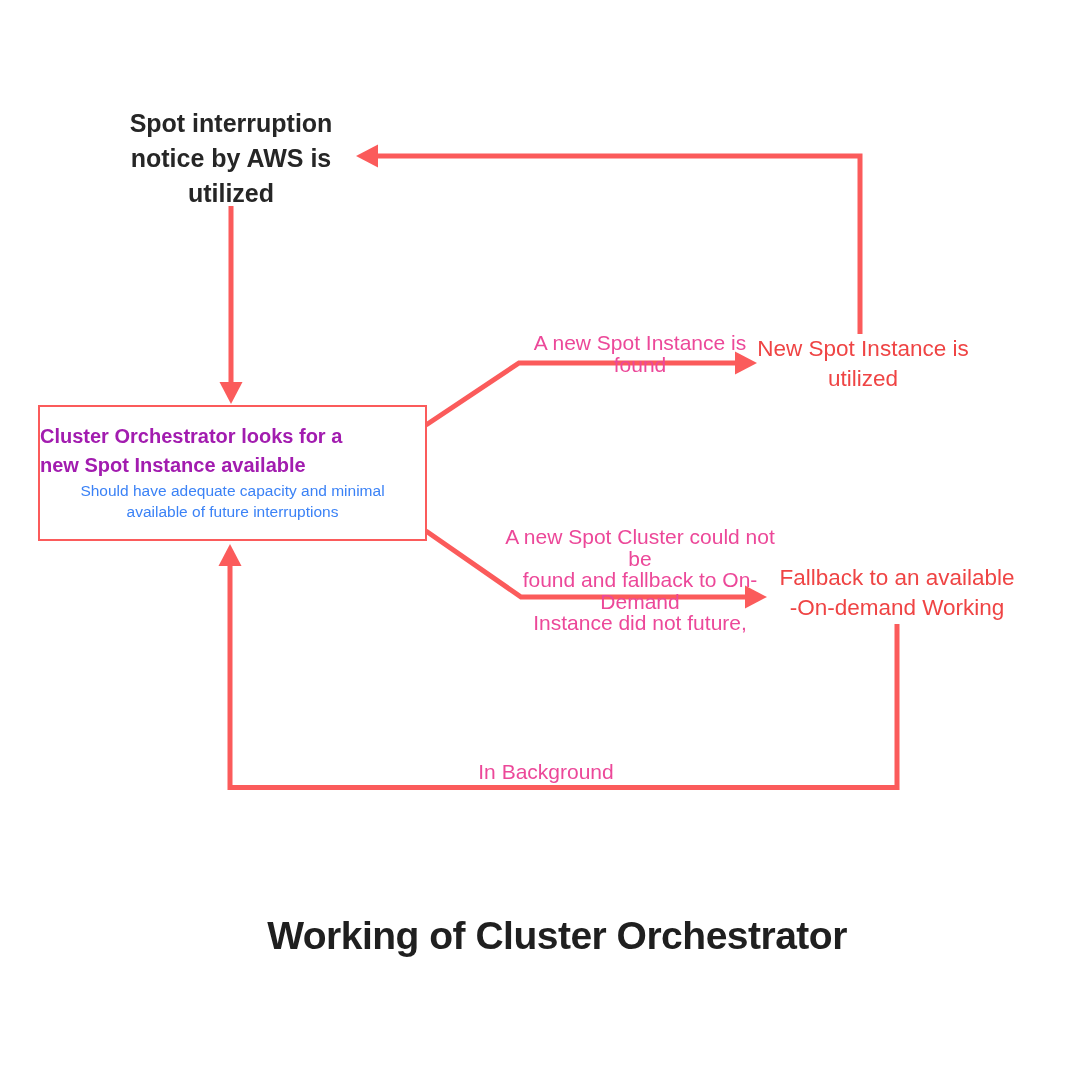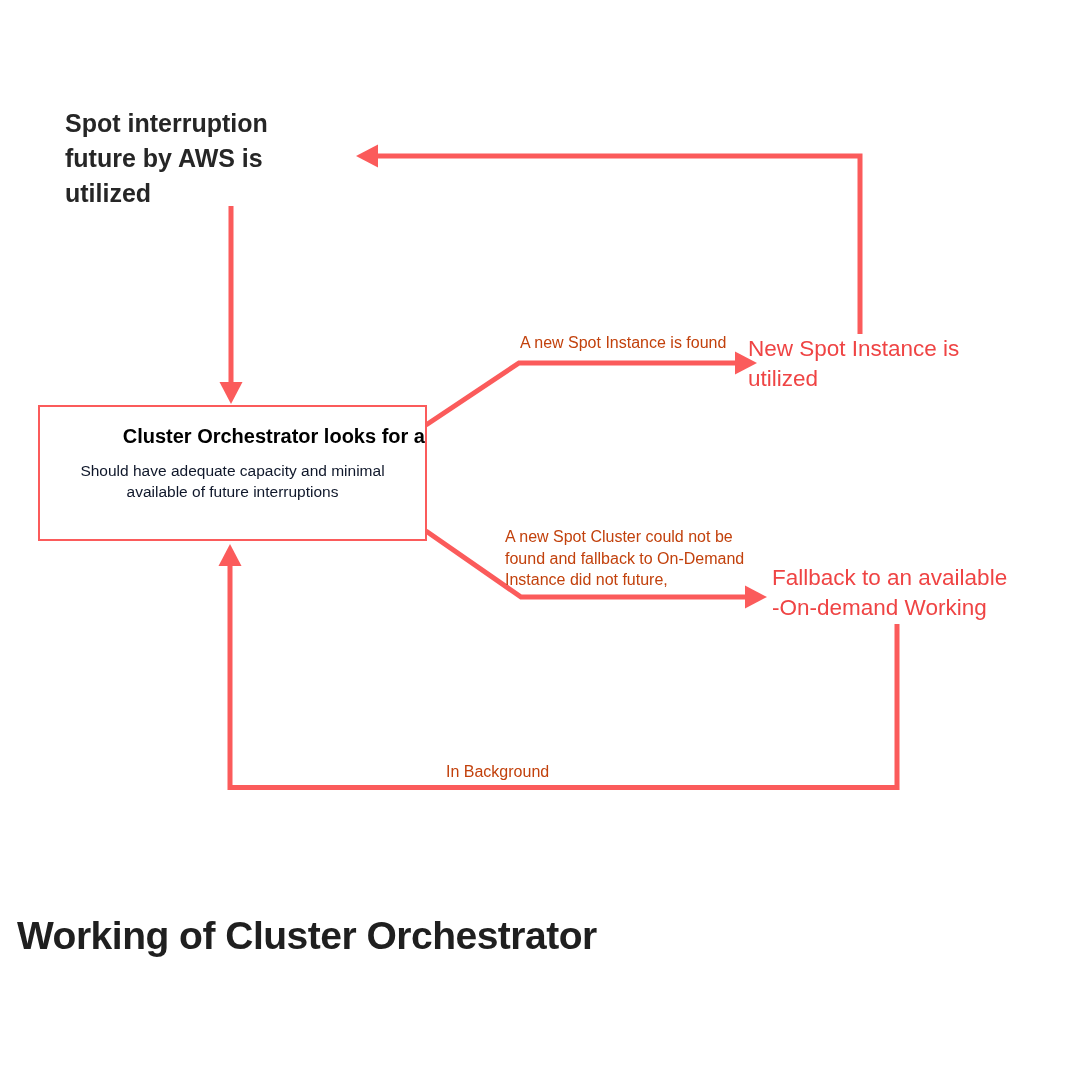--- a/index.html
+++ b/index.html
@@ -2,38 +2,38 @@
 <html><head>
 <meta charset="utf-8">
 <style>
   html,body { margin:0; padding:0; background:#ffffff; }
   #canvas {
     position:relative; width:1080px; height:1080px;
     background:#ffffff; overflow:hidden;
     font-family:"Liberation Sans", sans-serif;
   }
   #connectors { position:absolute; left:0; top:0; width:1080px; height:1080px; }
-  .txt { position:absolute; }
+  .txt { position:absolute; text-align:center; }
 
   .top-heading {
     left:65px; top:106px; width:332px;
     font-size:25px; font-weight:700; line-height:35px; color:#262626;
   }
   .node-box {
     position:absolute; left:38px; top:405px; width:385px; height:132px;
     background:#ffffff; border:2px solid #FB5B5B;
   }
   .node-box .box-title {
-    margin-top:15px; font-size:20px; font-weight:700; line-height:29px; color:#000000; text-align:right;
+    margin-top:15px; font-size:20px; font-weight:700; line-height:29px; color:#a21caf; text-align:left;
   }
   .node-box .box-subtitle {
-    margin-top:9px; font-size:15.5px; font-weight:400; line-height:21px; color:#0f172a; text-align:center;
+    font-size:15.5px; font-weight:400; line-height:21px; color:#3b82f6; text-align:center;
   }
   .edge-label {
-    font-size:16px; font-weight:400; color:#c2410c; line-height:21.5px;
+    font-size:21px; font-weight:400; color:#ec4899; line-height:21.5px;
   }
   .label-found { left:520px; top:332px; width:240px; }
   .label-notfound { left:505px; top:526px; width:270px; }
   .label-background { left:446px; top:761px; width:200px; }
   .side-node {
     font-size:22.5px; font-weight:400; color:#ef4444; line-height:30px;
   }
   .node-utilized { left:748px; top:334px; width:230px; }
   .node-fallback { left:772px; top:563px; width:250px; }
   .footer-title {
@@ -61,27 +61,28 @@
 
     <path class="stroke" d="M426 531 L521 597 L749 597"></path>
     <polygon class="head" points="767,597 745,585.5 745,608.5"></polygon>
 
     <path class="stroke" d="M897 624 L897 787.5 L230 787.5 L230 560"></path>
     <polygon class="head" points="230,544 218.5,566 241.5,566"></polygon>
   </svg>
 
   <div class="txt top-heading">
     <div>Spot interruption</div>
-    <div>future by AWS is</div>
+    <div>notice by AWS is</div>
     <div>utilized</div>
   </div>
 
   <div class="node-box">
     <div class="box-title">
       <div>Cluster Orchestrator looks for a</div>
+      <div>new Spot Instance available</div>
     </div>
     <div class="box-subtitle">
       <div>Should have adequate capacity and minimal</div>
       <div>available of future interruptions</div>
     </div>
   </div>
 
   <div class="txt edge-label label-found">A new Spot Instance is found</div>
 
   <div class="txt side-node node-utilized">

